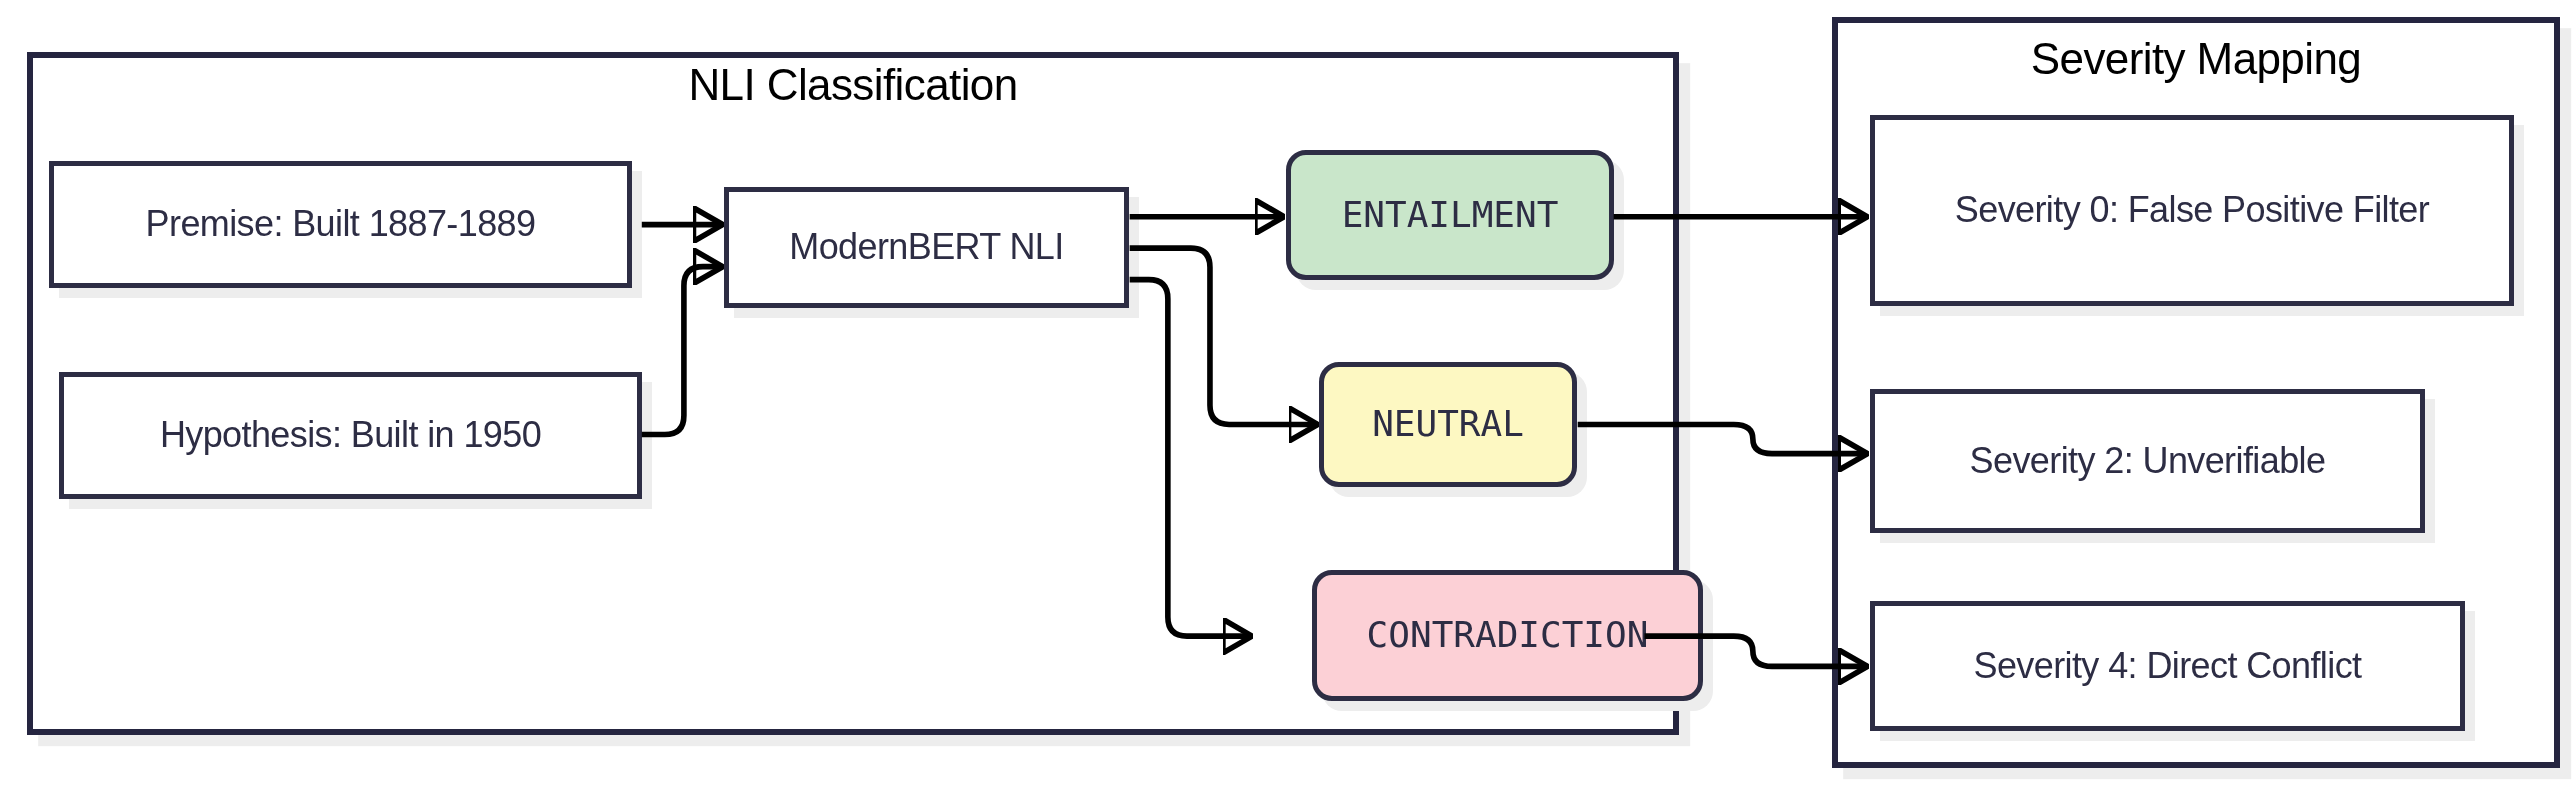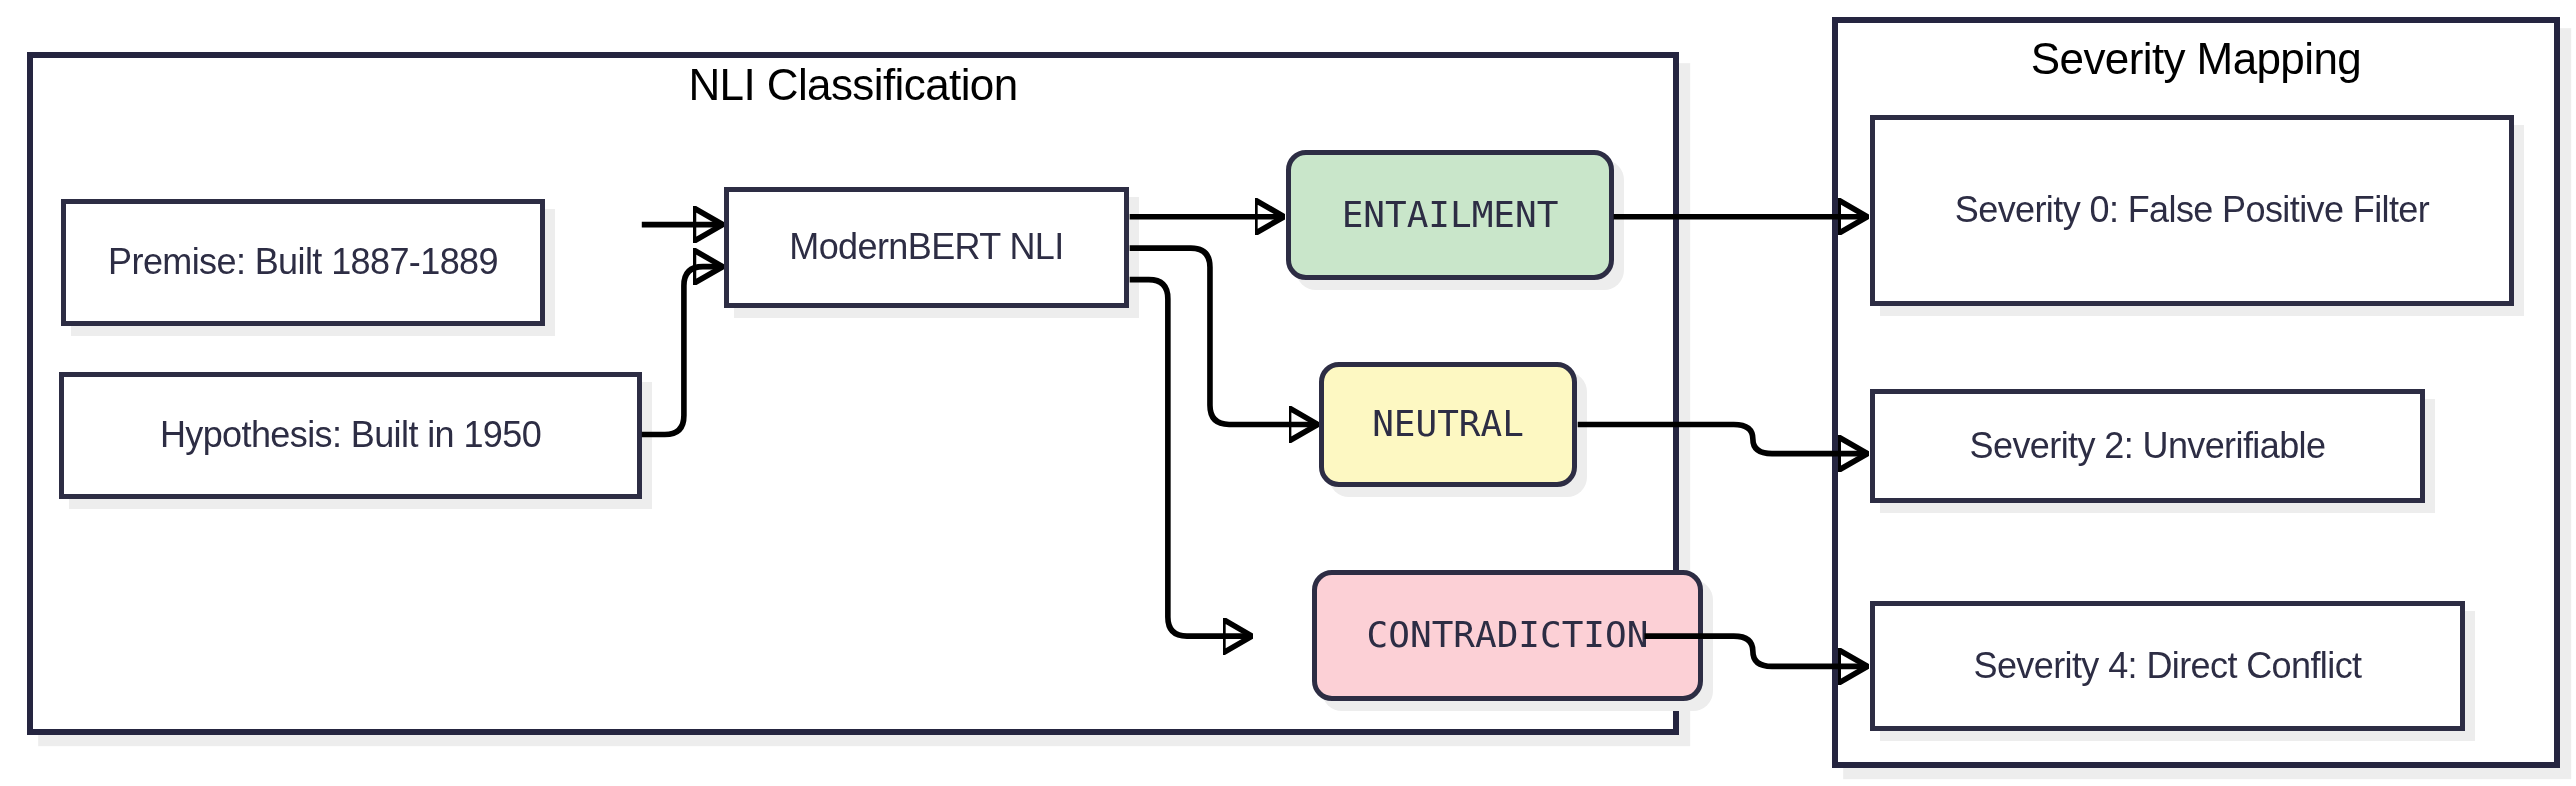--- a/index.html
+++ b/index.html
@@ -62,21 +62,21 @@
 <body>
 
 <div class="canvas">
 
   <section class="container" style="left:27px;top:52px;width:1652px;height:683px;"></section>
   <div class="container-title" style="left:27px;top:61px;width:1652px;">NLI Classification</div>
 
   <section class="container" style="left:1832px;top:17px;width:728px;height:751px;"></section>
   <div class="container-title" style="left:1832px;top:35px;width:728px;">Severity Mapping</div>
 
-  <div class="node" style="left:61px;top:161px;width:484px;height:127px;margin-top:38px;">
+  <div class="node" style="left:49px;top:161px;width:583px;height:127px;">
     <span class="lbl">Premise: Built 1887-1889</span>
   </div>
 
   <div class="node" style="left:59px;top:372px;width:583px;height:127px;">
     <span class="lbl">Hypothesis: Built in 1950</span>
   </div>
 
   <div class="node" style="left:724px;top:187px;width:405px;height:121px;align-items:center;">
     <span class="lbl">ModernBERT NLI</span>
   </div>
@@ -90,21 +90,21 @@
   </div>
 
   <div class="node classlabel" style="left: 1312px; top: 570px; width: 391px; height: 131px; background-color: rgb(252, 208, 214);">
     <span class="lbl">CONTRADICTION</span>
   </div>
 
   <div class="node" style="left:1870px;top:115px;width:644px;height:191px;">
     <span class="lbl wrap">Severity 0: False Positive Filter</span>
   </div>
 
-  <div class="node" style="left:1870px;top:389px;width:555px;height:114px;">
+  <div class="node" style="left:1870px;top:389px;width:555px;height:144px;">
     <span class="lbl">Severity 2: Unverifiable</span>
   </div>
 
   <div class="node" style="left:1870px;top:601px;width:595px;height:130px;">
     <span class="lbl">Severity 4: Direct Conflict</span>
   </div>
 
   <svg class="edges" viewBox="0 0 4588 1400">
     <defs>
       <marker id="arrowhead" markerUnits="userSpaceOnUse" markerWidth="54" markerHeight="66" refX="52" refY="33" orient="auto">

